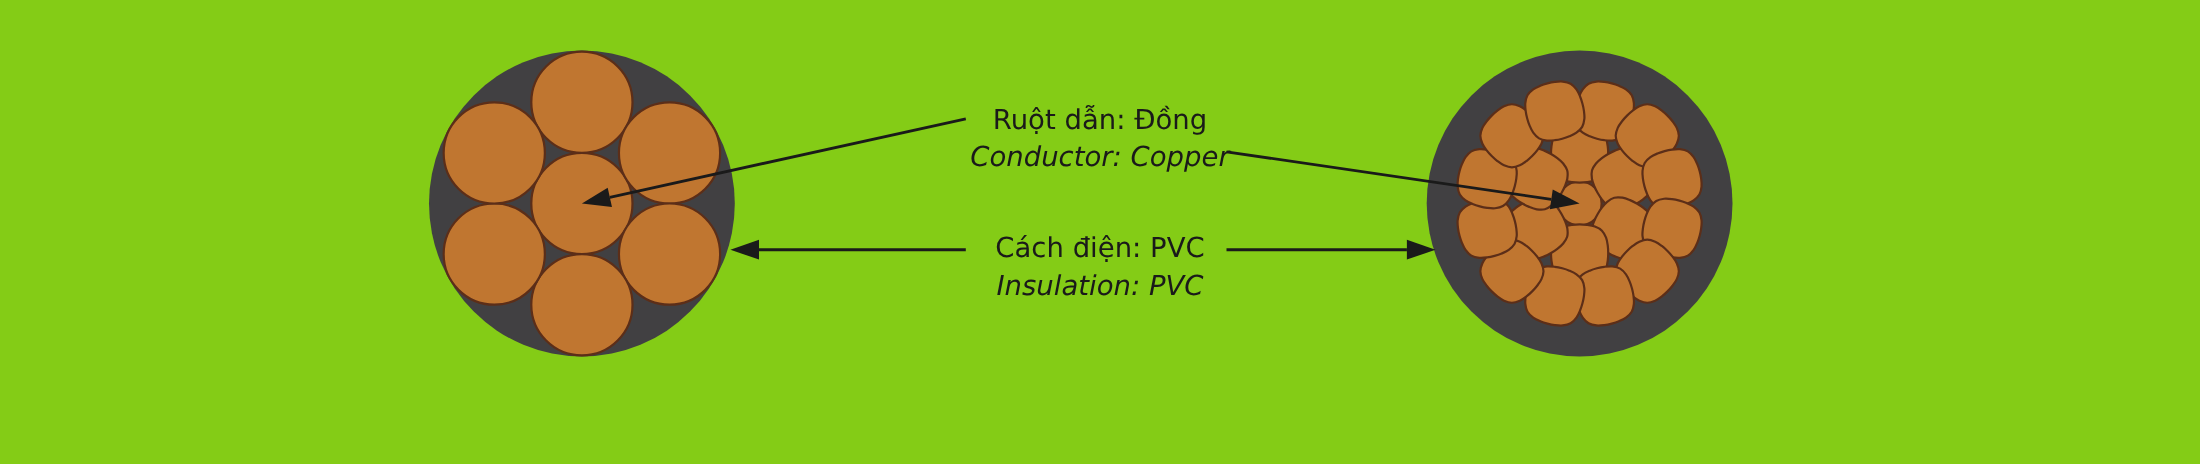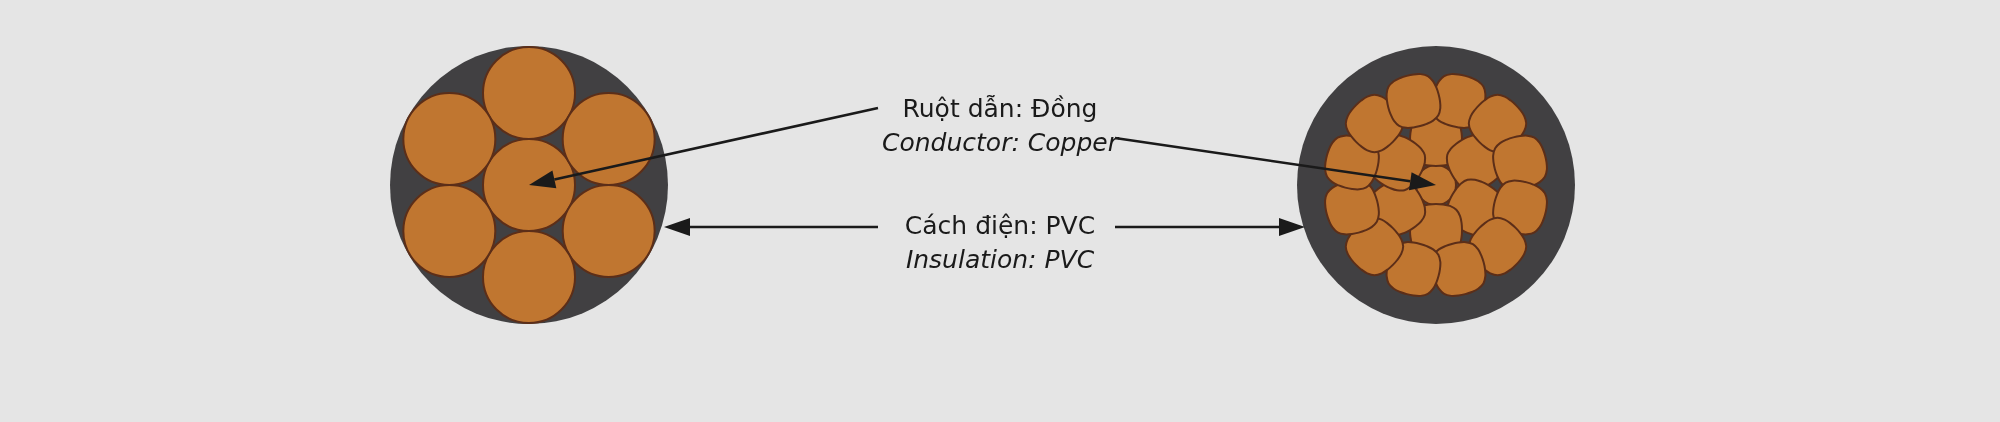--- a/index.html
+++ b/index.html
@@ -10,21 +10,21 @@
   body {
     width: 2000px;
     height: 422px;
     font-family: "DejaVu Sans", sans-serif;
     overflow: hidden;
   }
   #stage {
     position: relative;
     width: 2000px;
     height: 422px;
-    background: #e5e5e5;
+    background: #84cc16;
   }
   #diagram {
     position: absolute;
     left: 0;
     top: 0;
     width: 2000px;
     height: 422px;
     display: block;
   }
   .lbl-vi {

